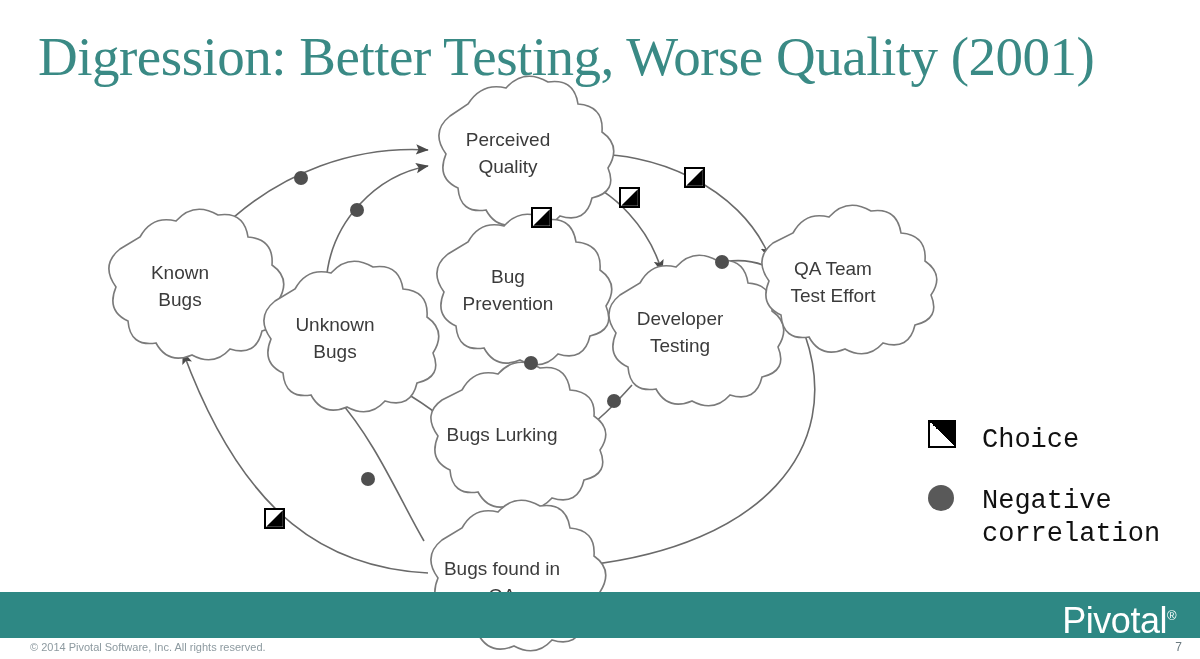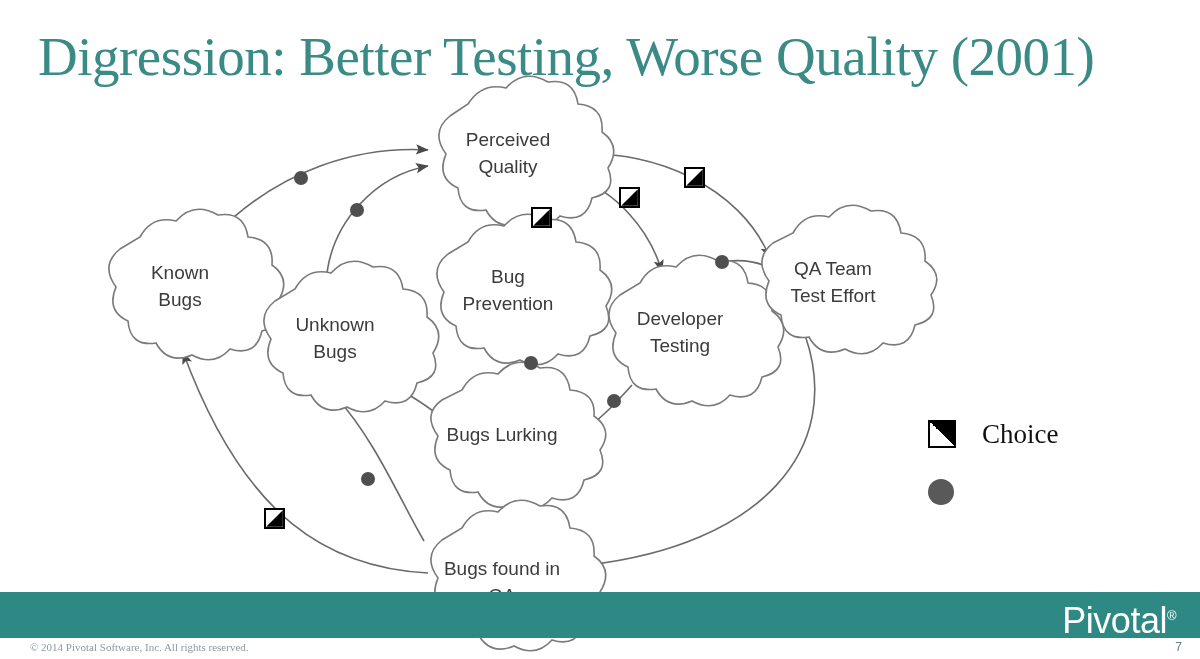--- a/index.html
+++ b/index.html
@@ -56,21 +56,21 @@
     line-height:40px;
     margin-left:18px;
   }
   #brand-logo .tm{
     font-size:13px;
     vertical-align:super;
   }
   #copyright{
     position:absolute;
     left:30px;top:641px;
-    font-family:Liberation Serif, serif;
+    font-family:Liberation Sans, sans-serif;
     font-size:11px;
     color:#8d9aa0;
   }
   #page-number{
     position:absolute;
     right:18px;top:640px;
     font-family:"Liberation Sans", sans-serif;
     font-size:12px;
     color:#6b7a80;
   }
@@ -84,24 +84,25 @@
     align-items:flex-start;
     margin-bottom:22px;
   }
   .legend-swatch{
     width:30px;height:30px;
     flex:0 0 30px;
     margin-right:24px;
     margin-top:2px;
   }
   .legend-text{
-    font-family:Liberation Serif, serif;
+    font-family:Liberation Mono, monospace;
     font-size:27px;
     line-height:33px;
     color:#111111;
+    margin-top:6px;
   }
   .choice-box{
     width:28px;height:28px;
     border:2px solid #000;
     background:
       linear-gradient(to bottom left, #000 0 50%, #ffffff 50% 100%);
     box-sizing:border-box;
   }
   .neg-dot{
     width:26px;height:26px;
@@ -251,20 +252,21 @@
     <div class="legend-row">
       <div class="legend-swatch">
         <div class="choice-box"></div>
       </div>
       <div class="legend-text">Choice</div>
     </div>
     <div class="legend-row">
       <div class="legend-swatch">
         <div class="neg-dot"></div>
       </div>
+      <div class="legend-text">Negative correlation</div>
     </div>
   </div>
 
   <div id="footer-bar"></div>
 
   <div id="brand-logo"><span>Pivotal</span><span class="tm">®</span></div>
 
   <div id="copyright">© 2014 Pivotal Software, Inc.  All rights reserved.</div>
 
   <div id="page-number">7</div>

